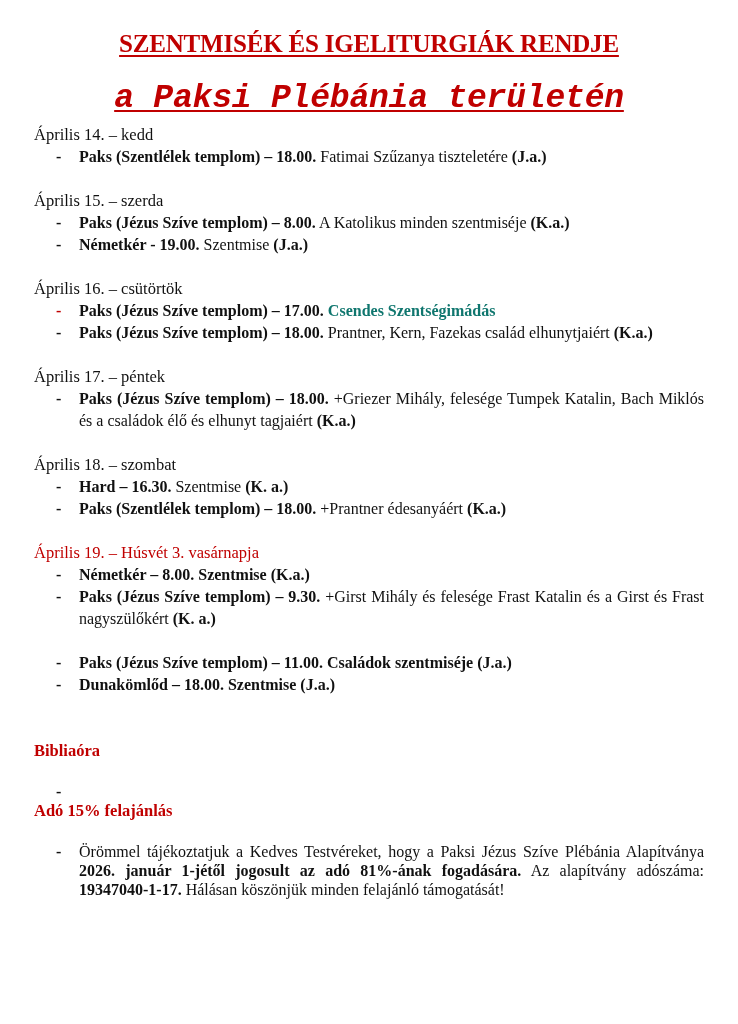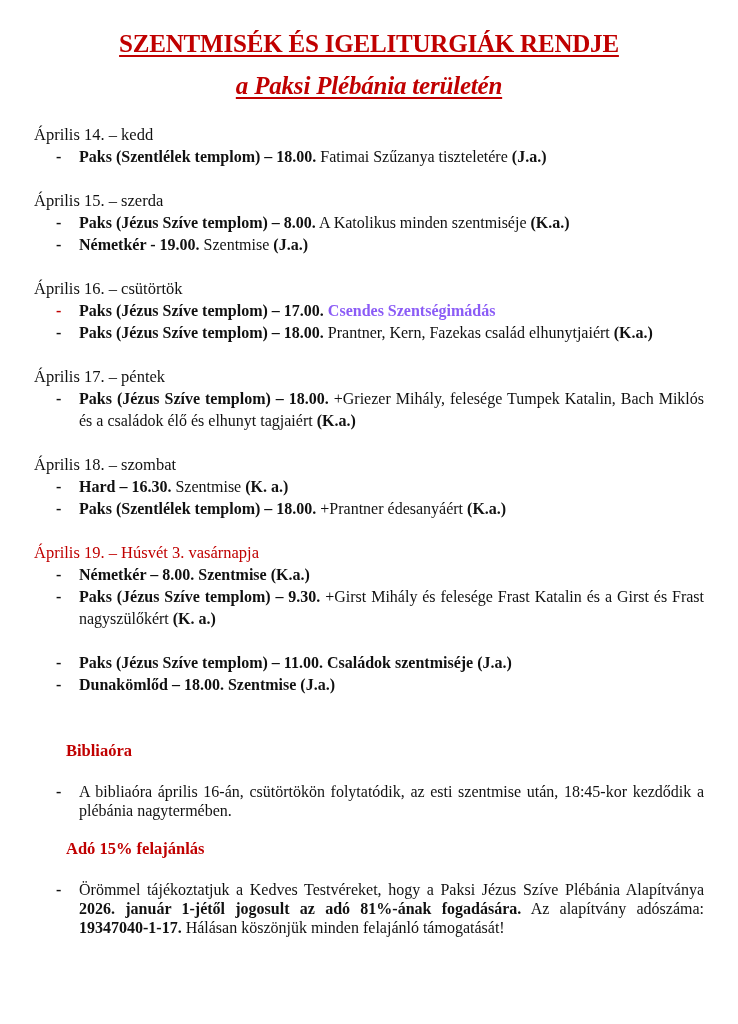--- a/index.html
+++ b/index.html
@@ -33,23 +33,24 @@
       text-decoration-thickness: 2px;
       text-underline-offset: 3px;
       font-family: "Liberation Serif", "DejaVu Serif", serif;
       letter-spacing: -0.2px;
     }
     .title-main {
       top: 30px;
       font-size: 25px;
     }
     .title-sub {
-      top: 72px;
-      font-size: 25px;
+      top: 80px;
+      font-size: 33px;
       font-style: italic;
+      font-family: Liberation Mono, monospace;
     }
     .content {
       position: absolute;
       left: 34px;
       top: 124px;
       width: 670px;
       font-size: 14.6px;
       line-height: 22px;
     }
     .day {
@@ -73,28 +74,27 @@
     .entry .dash {
       position: absolute;
       left: 22px;
       top: 0;
       font-weight: bold;
     }
     .entry .dash.red { color: #c00000; }
     .b {
       font-weight: bold;
     }
-    .red-text { color: #8b5cf6; font-weight: bold; }
+    .red-text { color: #0f766e; font-weight: bold; }
     .gap { height: 22px; }
     .section-heading {
       color: #c00000;
       font-weight: bold;
       font-family: "Liberation Serif", "DejaVu Serif", serif;
       font-size: 16.5px;
-      margin-left: 32px;
     }
     .section-body {
       position: relative;
       padding-left: 45px;
       text-align: justify;
       font-family: "Liberation Serif", "DejaVu Serif", serif;
       font-size: 16px;
       line-height: 19px;
     }
     .section-body .dash {
@@ -192,21 +192,20 @@
       </div>
     </div>
 
     <div style="height: 44px;"></div>
 
     <div class="section">
       <div class="section-heading">Bibliaóra</div>
       <div style="height: 20px;"></div>
       <div class="section-body">
         <span class="dash">-</span>
-        <span>A bibliaóra április 16-án, csütörtökön folytatódik, az esti szentmise után, 18:45-kor kezdődik a plébánia nagytermében.</span>
       </div>
     </div>
 
     <div style="height: 18px;"></div>
 
     <div class="section">
       <div class="section-heading">Adó 15% felajánlás</div>
       <div style="height: 20px;"></div>
       <div class="section-body">
         <span class="dash">-</span>

